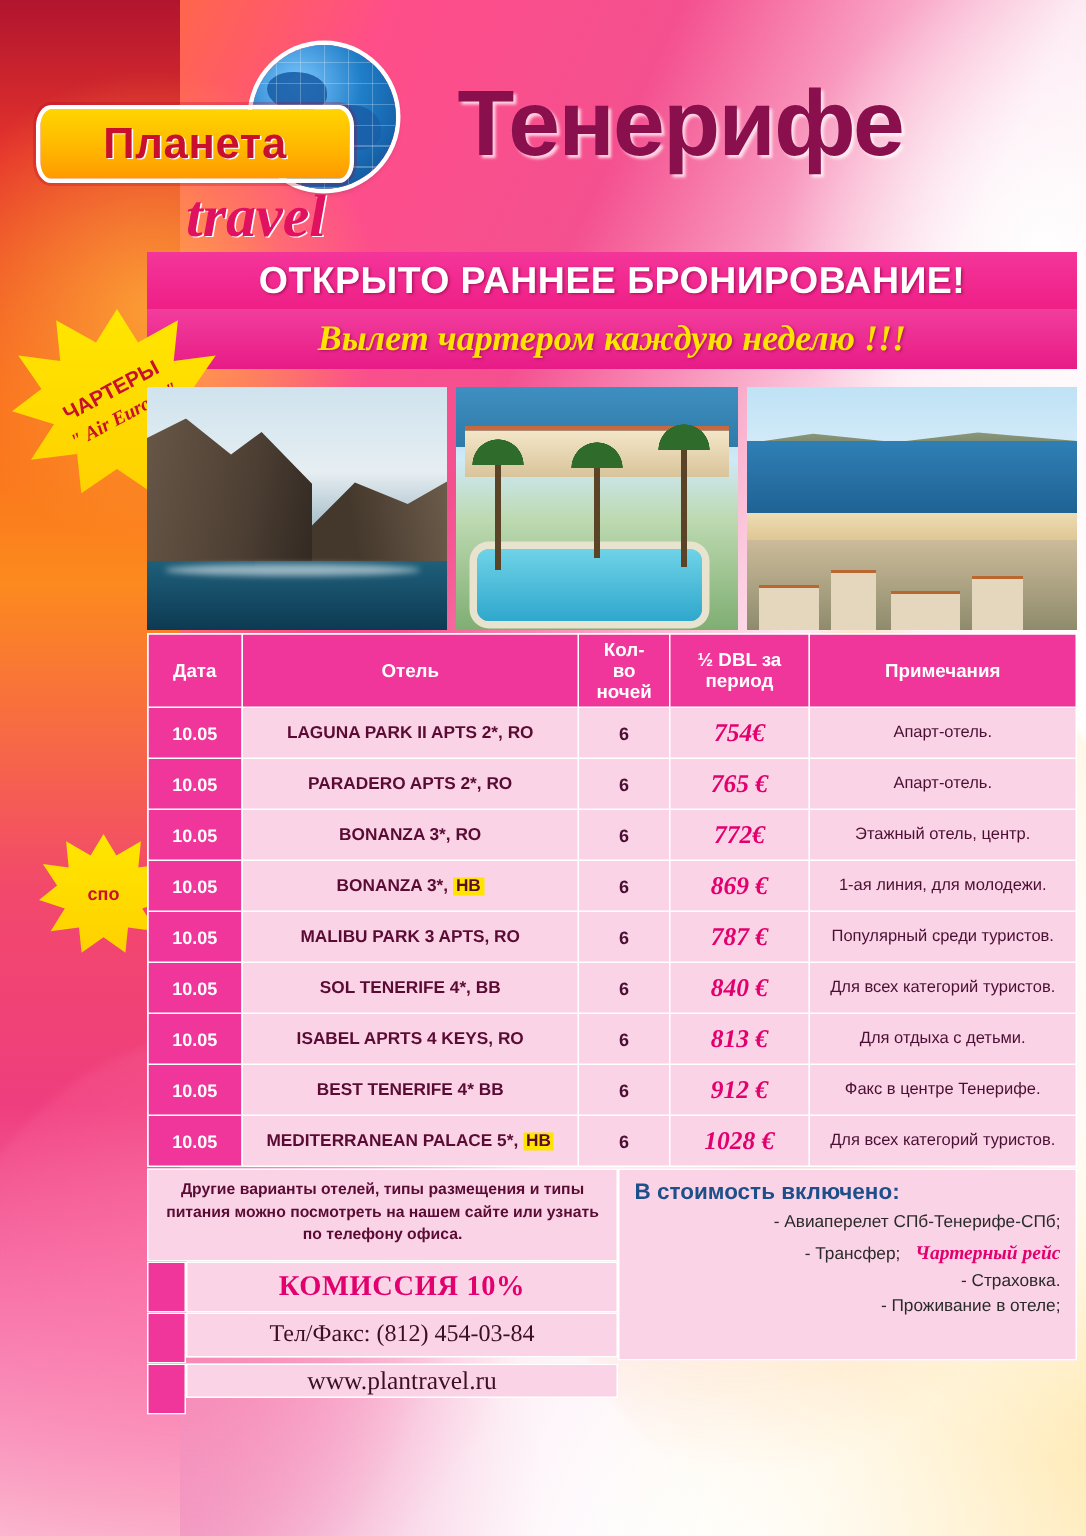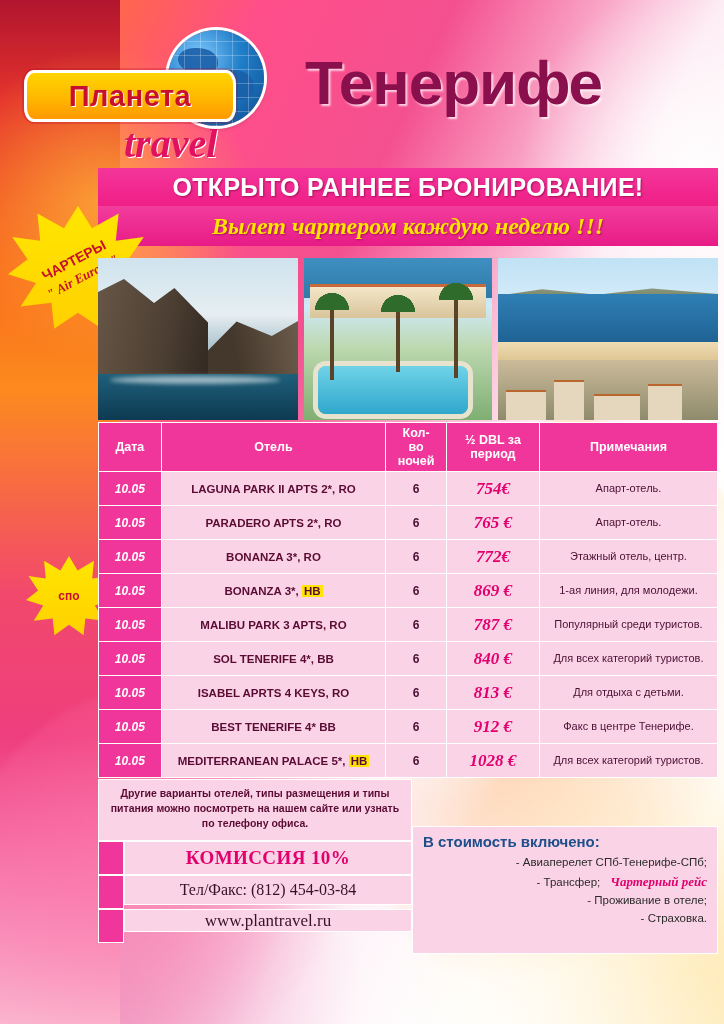--- a/index.html
+++ b/index.html
@@ -225,21 +225,21 @@
   }
   .c-date{ width:62px; }
   .c-hotel{ width:222px; }
   .c-nights{ width:60px; }
   .c-price{ width:92px; }
   .c-note{ width:176px; }
 
   .tbl tbody td{
     background:#fbd3e6; font-size:11px; color:#4a0f33; text-align:center; height:34px;
   }
-  .tbl tbody td.date{ background:#f0369b; color:#ffffff; font-weight:bold; font-size:12px;font-style:italic; }
+  .tbl tbody td.date{ background:#f0369b; color:#ffffff; font-weight:bold; font-size:12px; }
   .tbl tbody td.hotel{ font-weight:bold; font-size:11.5px; color:#5a0b33; }
   .tbl tbody td.nights{ font-weight:bold; font-size:12px; color:#4a0f33; }
   .tbl tbody td.price{
     font-family:"Liberation Serif", serif;
     font-style:italic; font-weight:bold; font-size:17px; color:#e2006e;
   }
   .tbl tbody td.note{ font-size:11px; color:#4a0f33; line-height:1.2; }
   .hl{ background:#ffe400; padding:0 2px; color:#5a0b33; }
 
   
@@ -267,21 +267,21 @@
   .site{
     background:#fbd3e6; border:1px solid #ffffff; height:23px;
     display:flex; align-items:center; justify-content:center;
     font-family:"Liberation Serif", serif; font-size:17px; color:#3b1027;
   }
   .stripe{ background:#f0369b; border:1px solid #ffffff; height:34px; width:26px; }
   .bot-left-inner{ display:flex; }
   .bot-left-inner .lbl{ flex:1; }
 
   .incl{
-    background:#fbd3e6; border:1px solid #ffffff; padding:6px 10px; min-height:128px;margin-top:47px;
+    background:#fbd3e6; border:1px solid #ffffff; padding:6px 10px; min-height:128px;
   }
   .incl h4{
     margin:0 0 4px 0; font-size:15px; color:#1d4f8a; font-weight:bold;
   }
   .incl ul{ margin:0; padding:0; list-style:none;text-align:right; }
   .incl li{ font-size:11.5px; color:#2a2a2a; line-height:1.55; position:relative; }
   .incl li .charter{
     font-family:"Liberation Serif", serif; font-style:italic; font-weight:bold;
     color:#e2006e; font-size:13px; margin-left:10px;
   }
@@ -467,19 +467,19 @@
         <div class="stripe"></div>
         <div class="lbl site">www.plantravel.ru</div>
       </div>
     </div>
     <div class="bot-right">
       <div class="incl">
         <h4>В стоимость включено:</h4>
         <ul>
             <li>- Авиаперелет СПб-Тенерифе-СПб;</li>
             <li>- Трансфер;<span class="charter">Чартерный рейс</span></li>
+            <li>- Страховка.</li>
             <li>- Проживание в отеле;</li>
-            <li>- Страховка.</li>
           </ul>
       </div>
     </div>
   </div>
 </div>
 
 </body></html>

